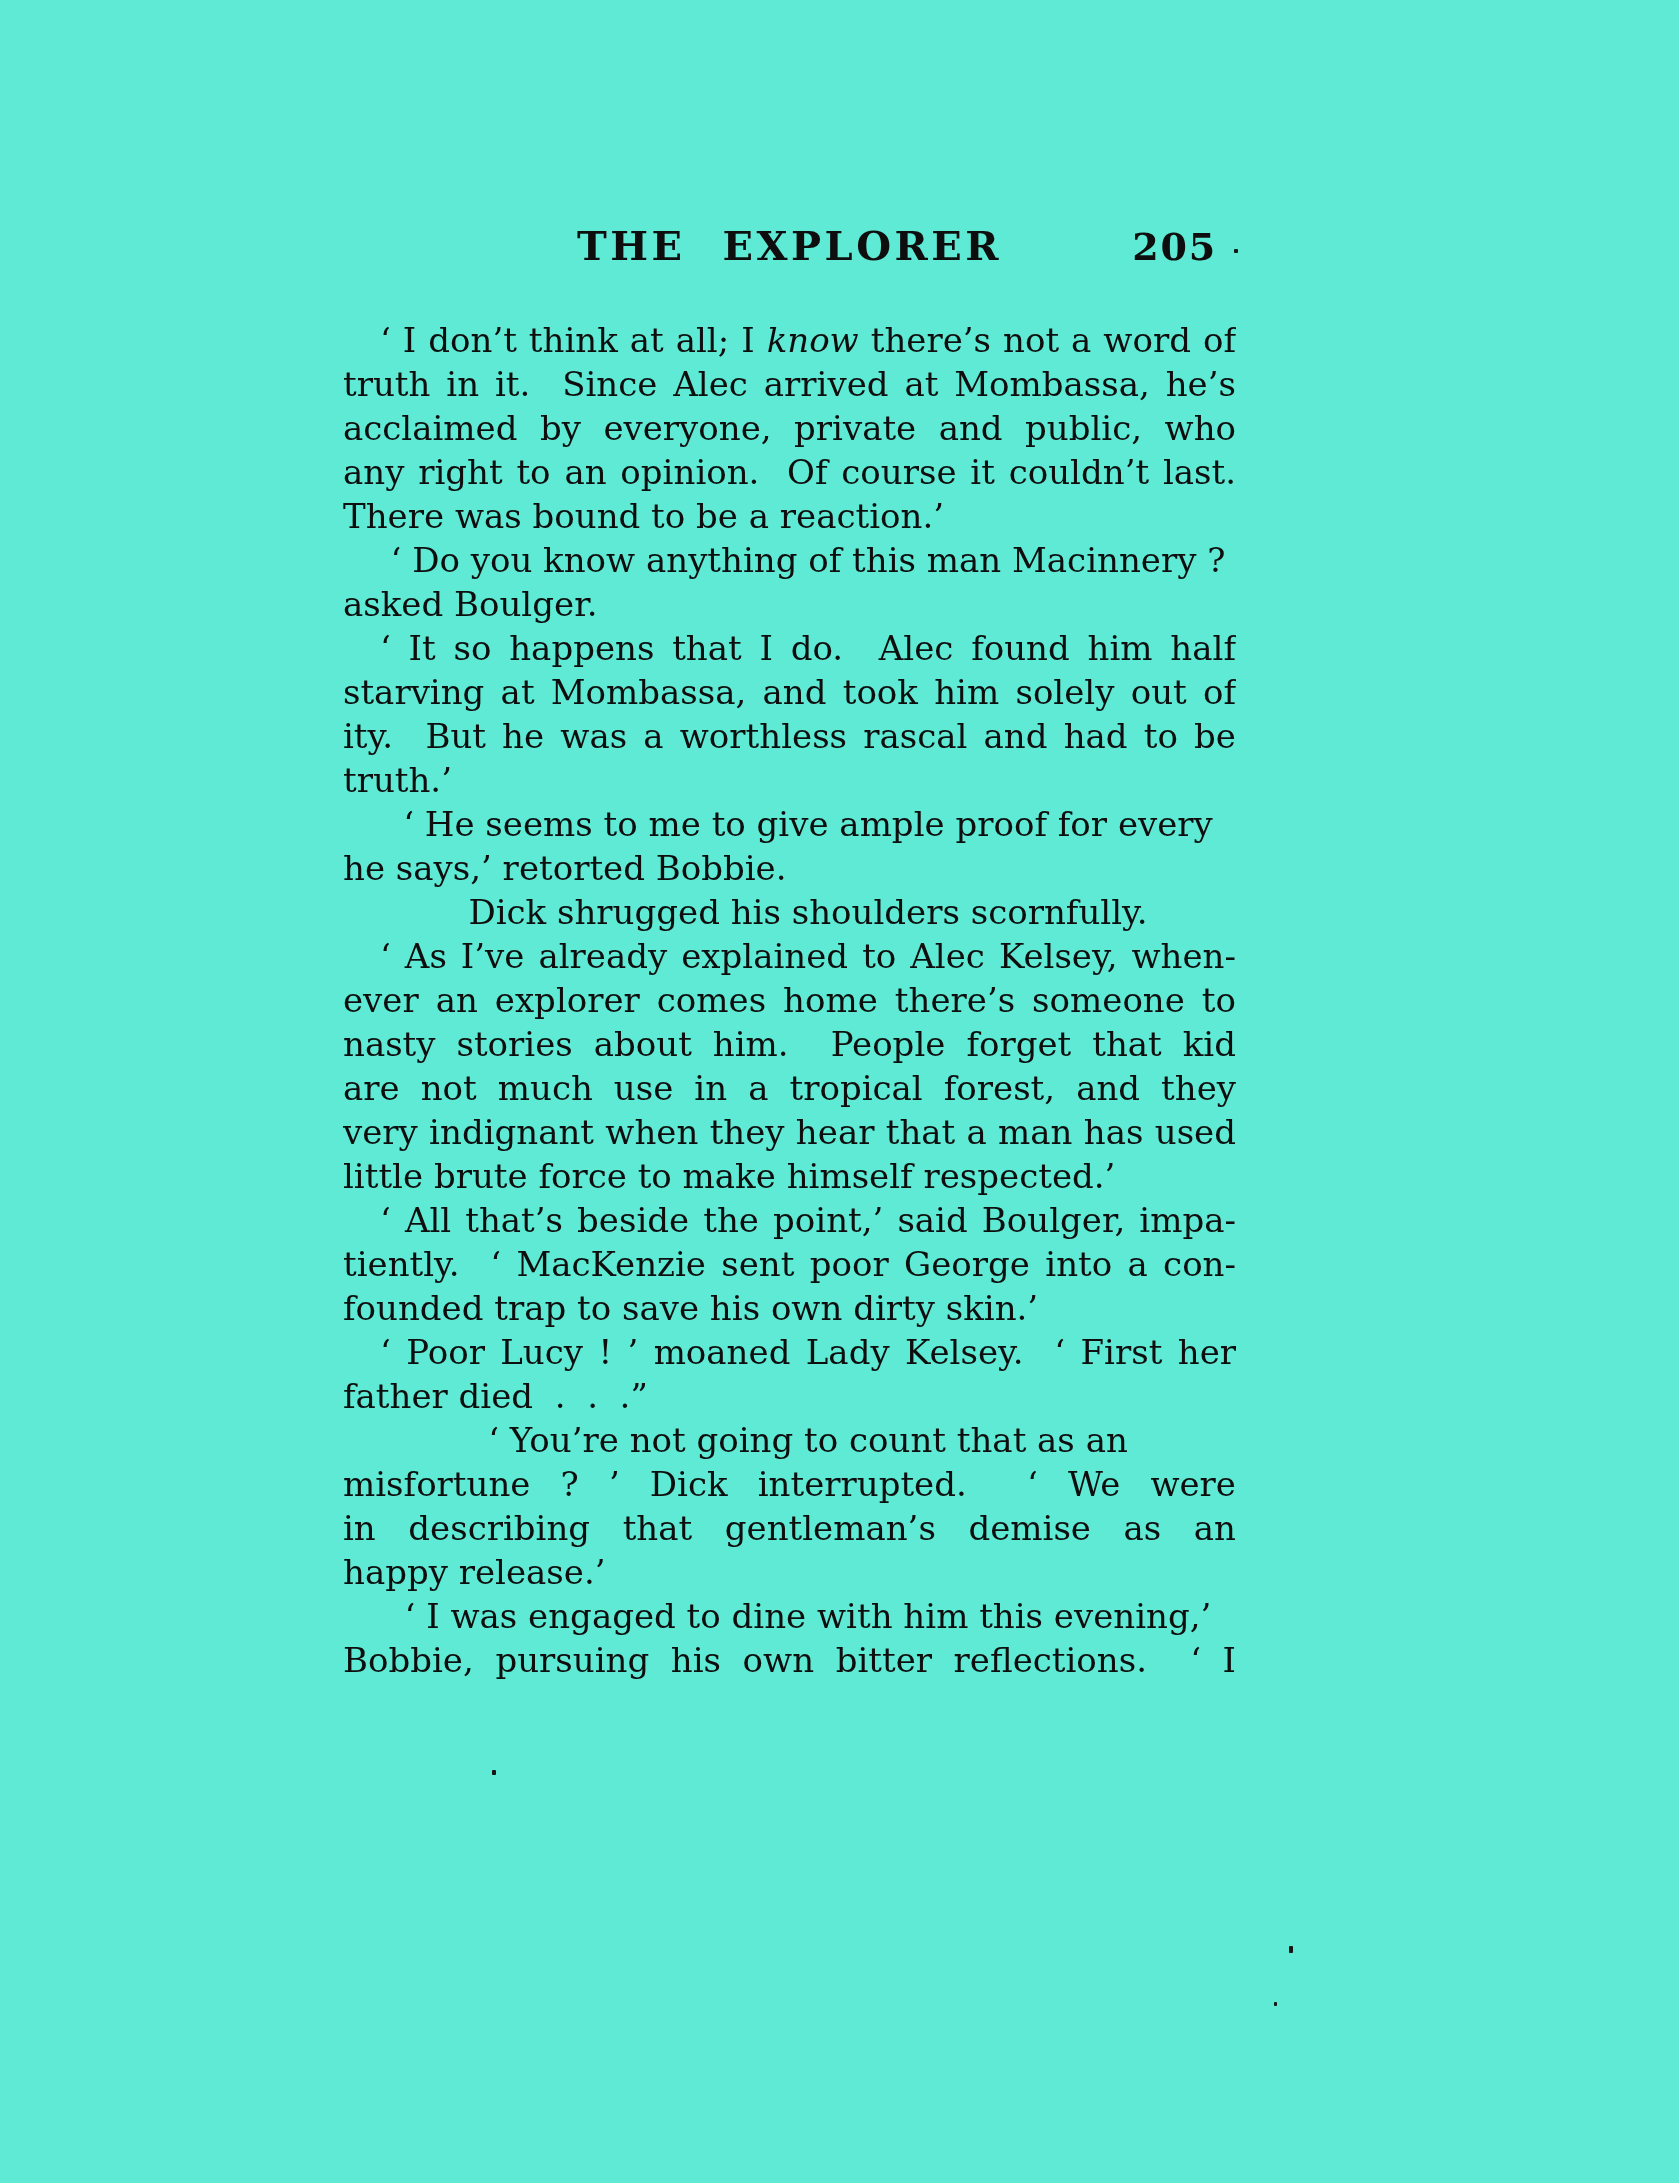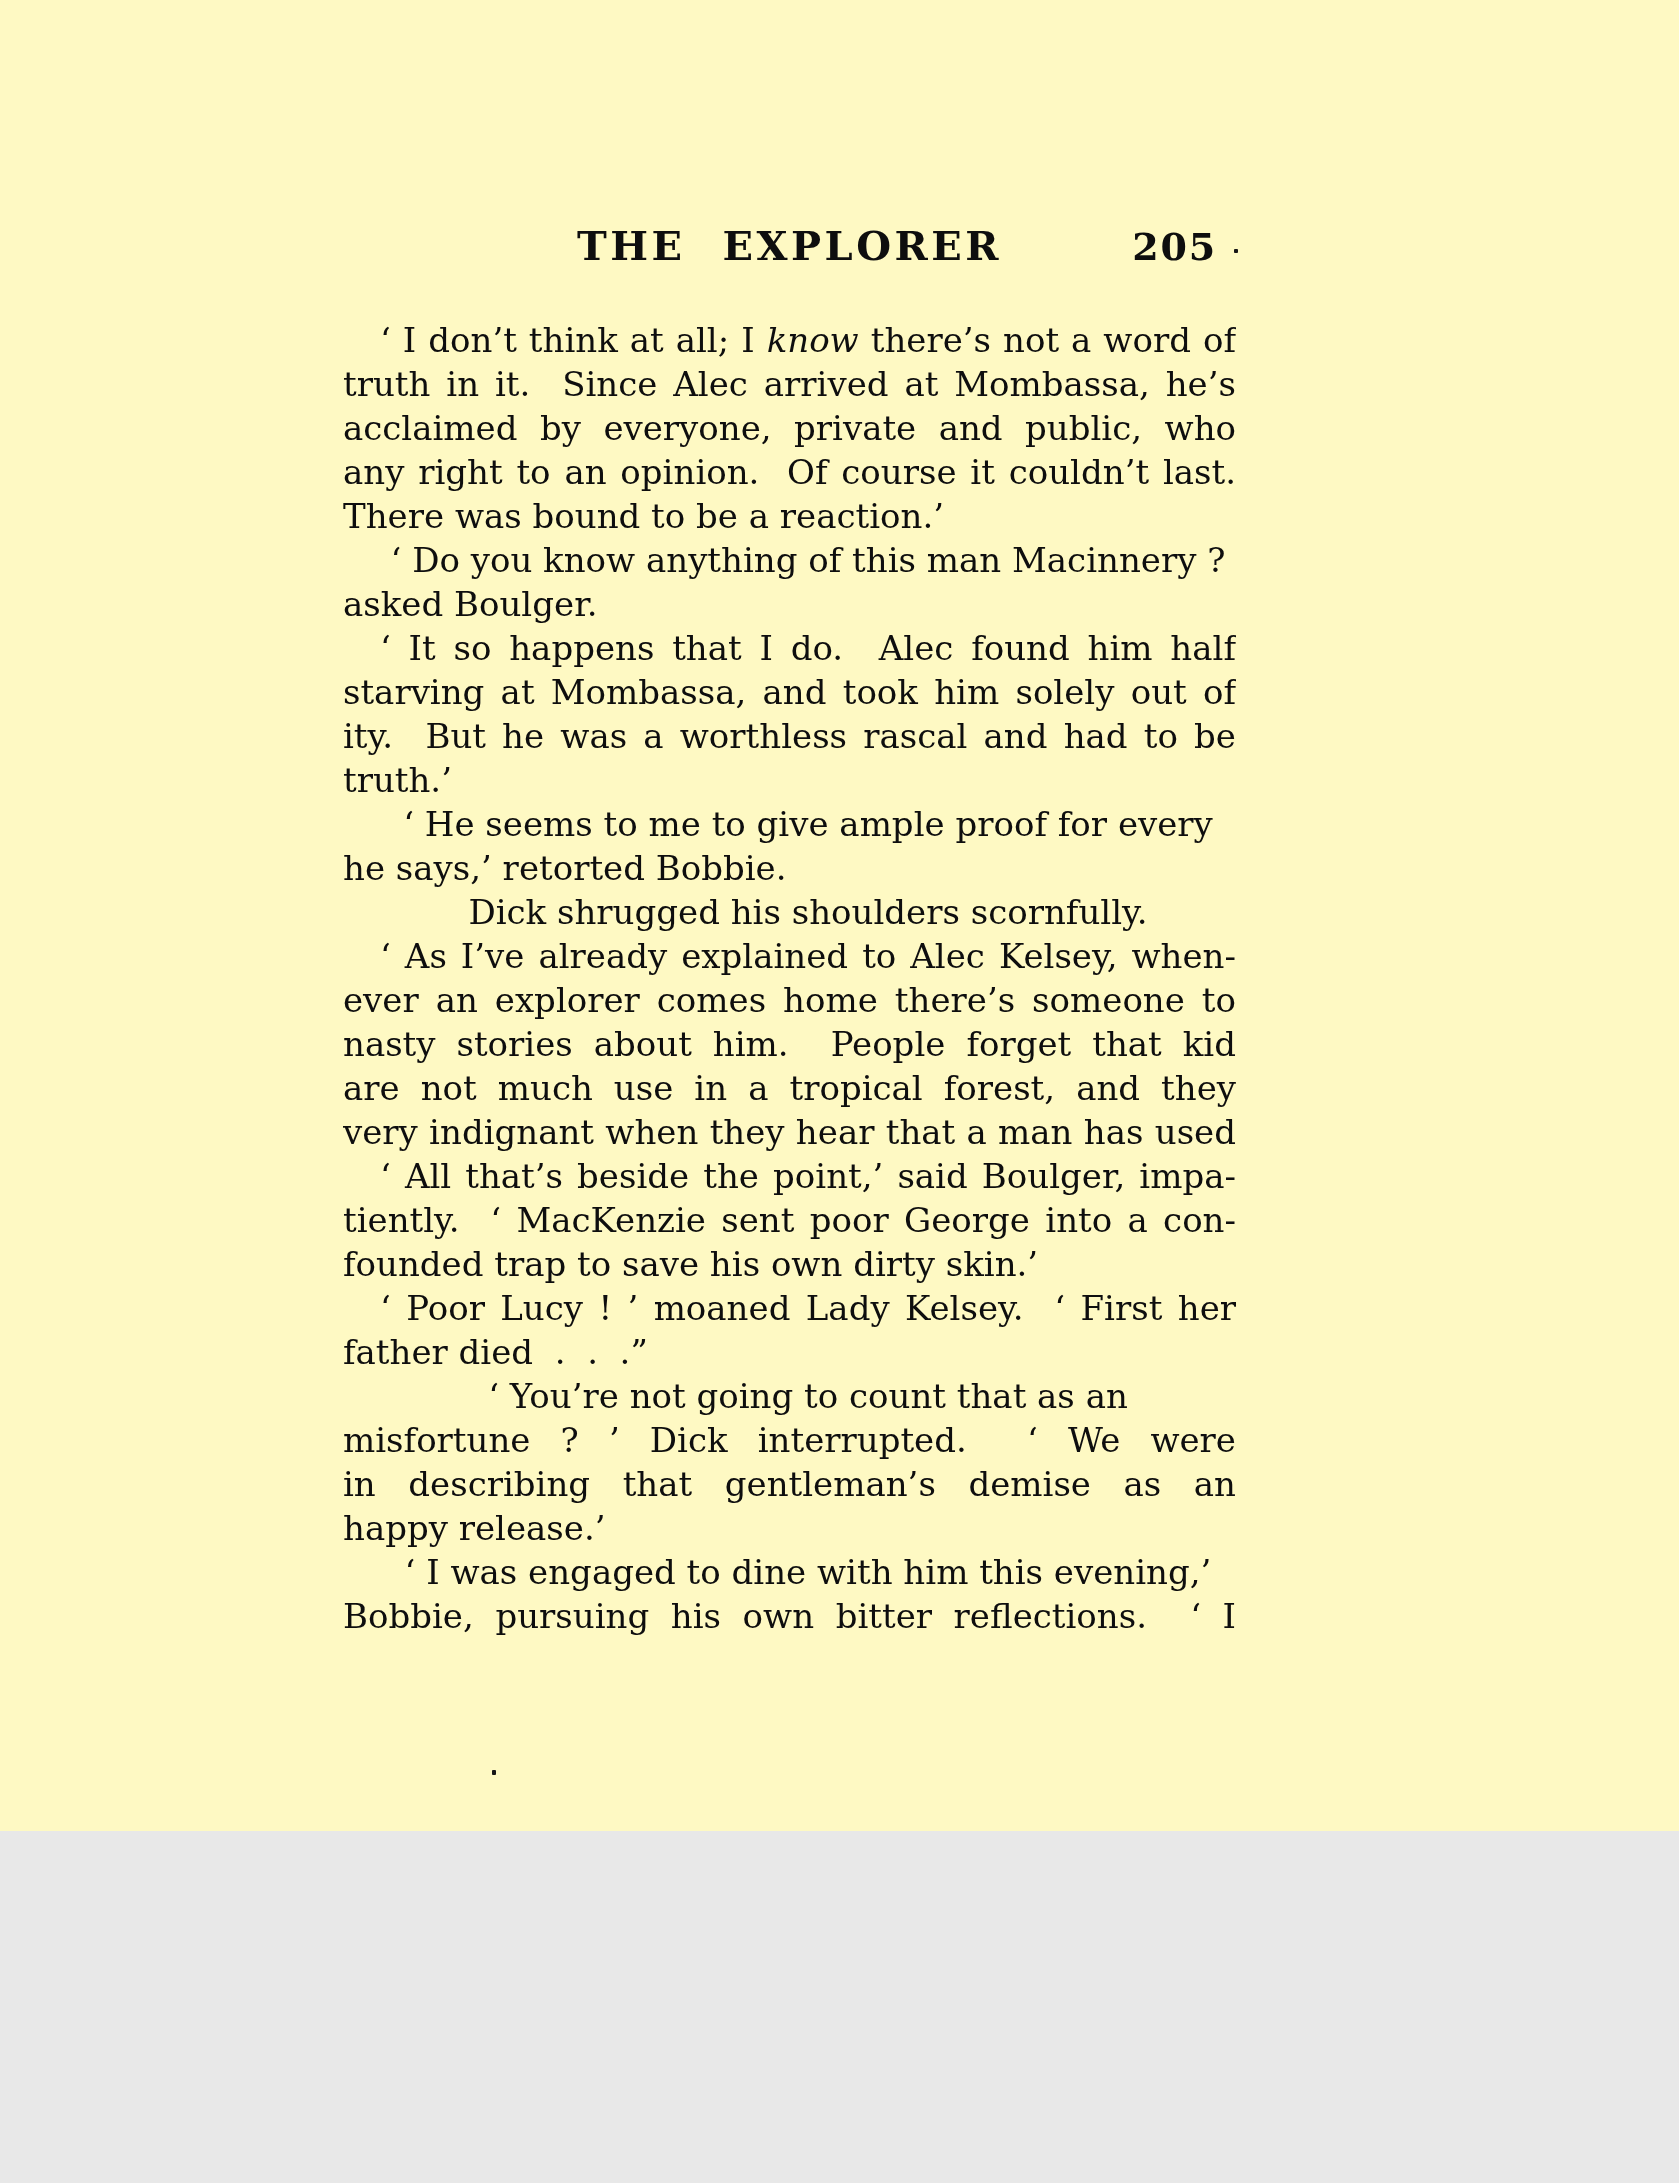--- a/index.html
+++ b/index.html
@@ -1,20 +1,20 @@
 <!DOCTYPE html>
 <html style="font-size:14px"><head>
 <meta charset="utf-8">
 <style>
   html, body { margin: 0; padding: 0; background: #e8e8e8; }
   .page {
     position: relative;
     width: 1680px;
-    height: 1831px;
-    background: #fef9c3;
+    height: 2183px;
+    background: #5eead4;
     font-family: "DejaVu Serif", "Liberation Serif", serif;
     color: #0e0e0e;
     overflow: hidden;
   }
   .header {
     position: absolute;
     left: 343px;
     top: 222px;
     width: 893px;
     height: 49px;
@@ -108,20 +108,21 @@
     <div>
       <div class="ln indent">Dick shrugged his shoulders scornfully.</div>
     </div>
 
     <div>
       <div class="ln jfy indent">‘ As I’ve already explained to Alec Kelsey, when-</div>
       <div class="ln jfy">ever an explorer comes home there’s someone to tell</div>
       <div class="ln jfy">nasty stories about him.&nbsp; People forget that kid gloves</div>
       <div class="ln jfy">are not much use in a tropical forest, and they grow</div>
       <div class="ln jfy">very indignant when they hear that a man has used a</div>
+      <div class="ln">little brute force to make himself respected.’</div>
     </div>
 
     <div>
       <div class="ln jfy indent">‘ All that’s beside the point,’ said Boulger, impa-</div>
       <div class="ln jfy">tiently.&nbsp; ‘ MacKenzie sent poor George into a con-</div>
       <div class="ln">founded trap to save his own dirty skin.’</div>
     </div>
 
     <div>
       <div class="ln jfy indent">‘ Poor Lucy ! ’ moaned Lady Kelsey.&nbsp; ‘ First her</div>

